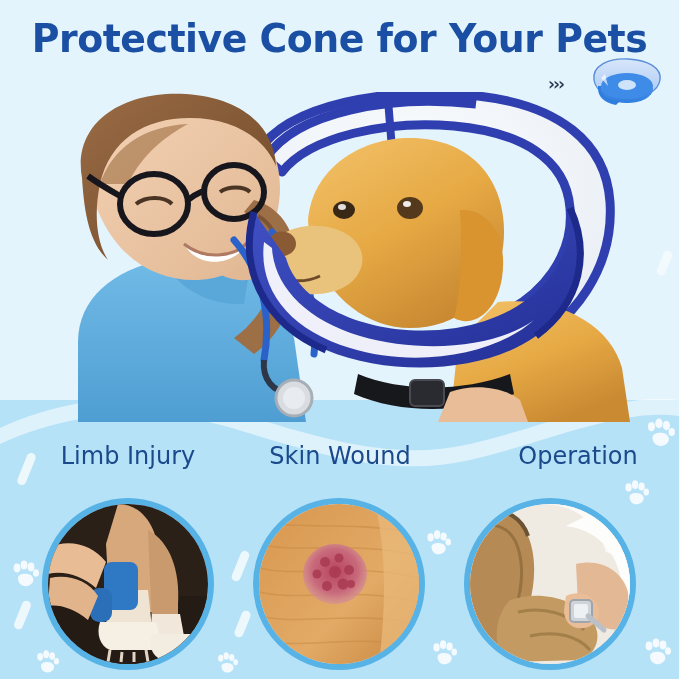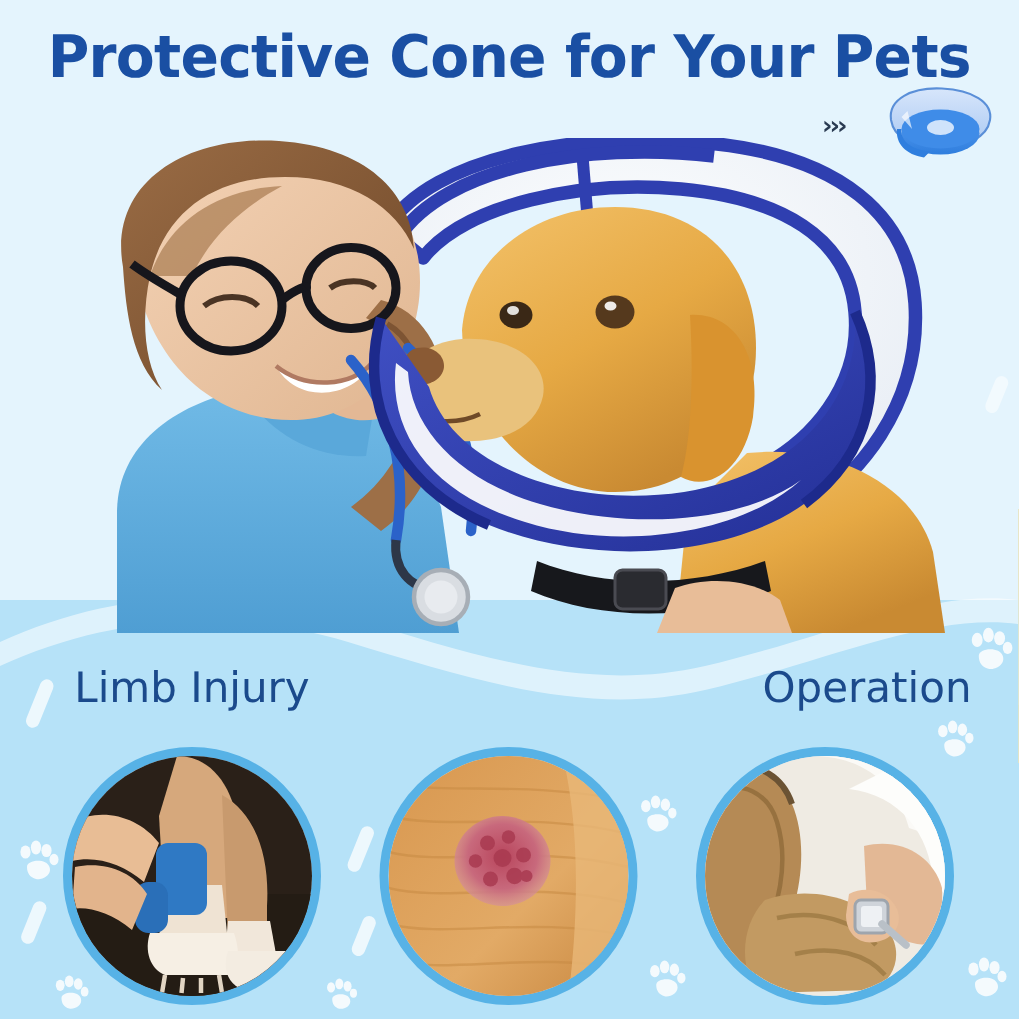--- a/index.html
+++ b/index.html
@@ -41,21 +41,21 @@
   .thumb{position:absolute;left:586px;top:56px;width:80px;height:56px;}
 
   
   .hero{position:absolute;left:58px;top:92px;width:580px;height:330px;}
   .hero svg{display:block;}
 
   
   .labels{position:absolute;left:0;top:442px;width:679px;height:42px;}
   .label{
     position:absolute;top:0;text-align:center;
-    font-size:28px;color:#1b4a8c;
+    font-size:24px;color:#1b4a8c;
     font-family:"DejaVu Sans","Liberation Sans",sans-serif;
     white-space:nowrap;
   }
   .label.l0{left:18px;width:220px;}
   .label.l1{left:230px;width:220px;}
   .label.l2{left:468px;width:220px;}
 
   
   .circ{
     position:absolute;top:498px;width:172px;height:172px;
@@ -235,20 +235,21 @@
         <path d="M300,282 C344,300 404,300 452,282 L456,302 C406,322 342,322 296,302 Z" fill="#17181c"></path>
         <rect x="352" y="288" width="34" height="26" rx="5" fill="#2a2b30" stroke="#4a4b52" stroke-width="2"></rect>
       </g>
 
       <path d="M392,300 C414,292 444,294 462,308 L470,330 L380,330 Z" fill="#e8bd98"></path>
     </svg>
   </div>
 
   <div class="labels">
     <div class="label l0">Limb Injury</div>
+    <div class="label l1">Skin Wound</div>
     <div class="label l2">Operation</div>
   </div>
 
   <div class="circ c0">
     <svg viewBox="0 0 160 160">
       <rect width="160" height="160" fill="#2a2018"></rect>
       <rect y="92" width="160" height="68" fill="#241c14"></rect>
       <path d="M70,0 C96,0 112,26 112,64 L112,108 L62,108 L58,40 Z" fill="#d6a87c"></path>
       <path d="M100,26 C122,38 132,66 130,100 L130,122 L104,122 Z" fill="#c89a6e"></path>
       <path d="M60,86 L100,86 L104,124 L58,124 Z" fill="#efe3d3"></path>

